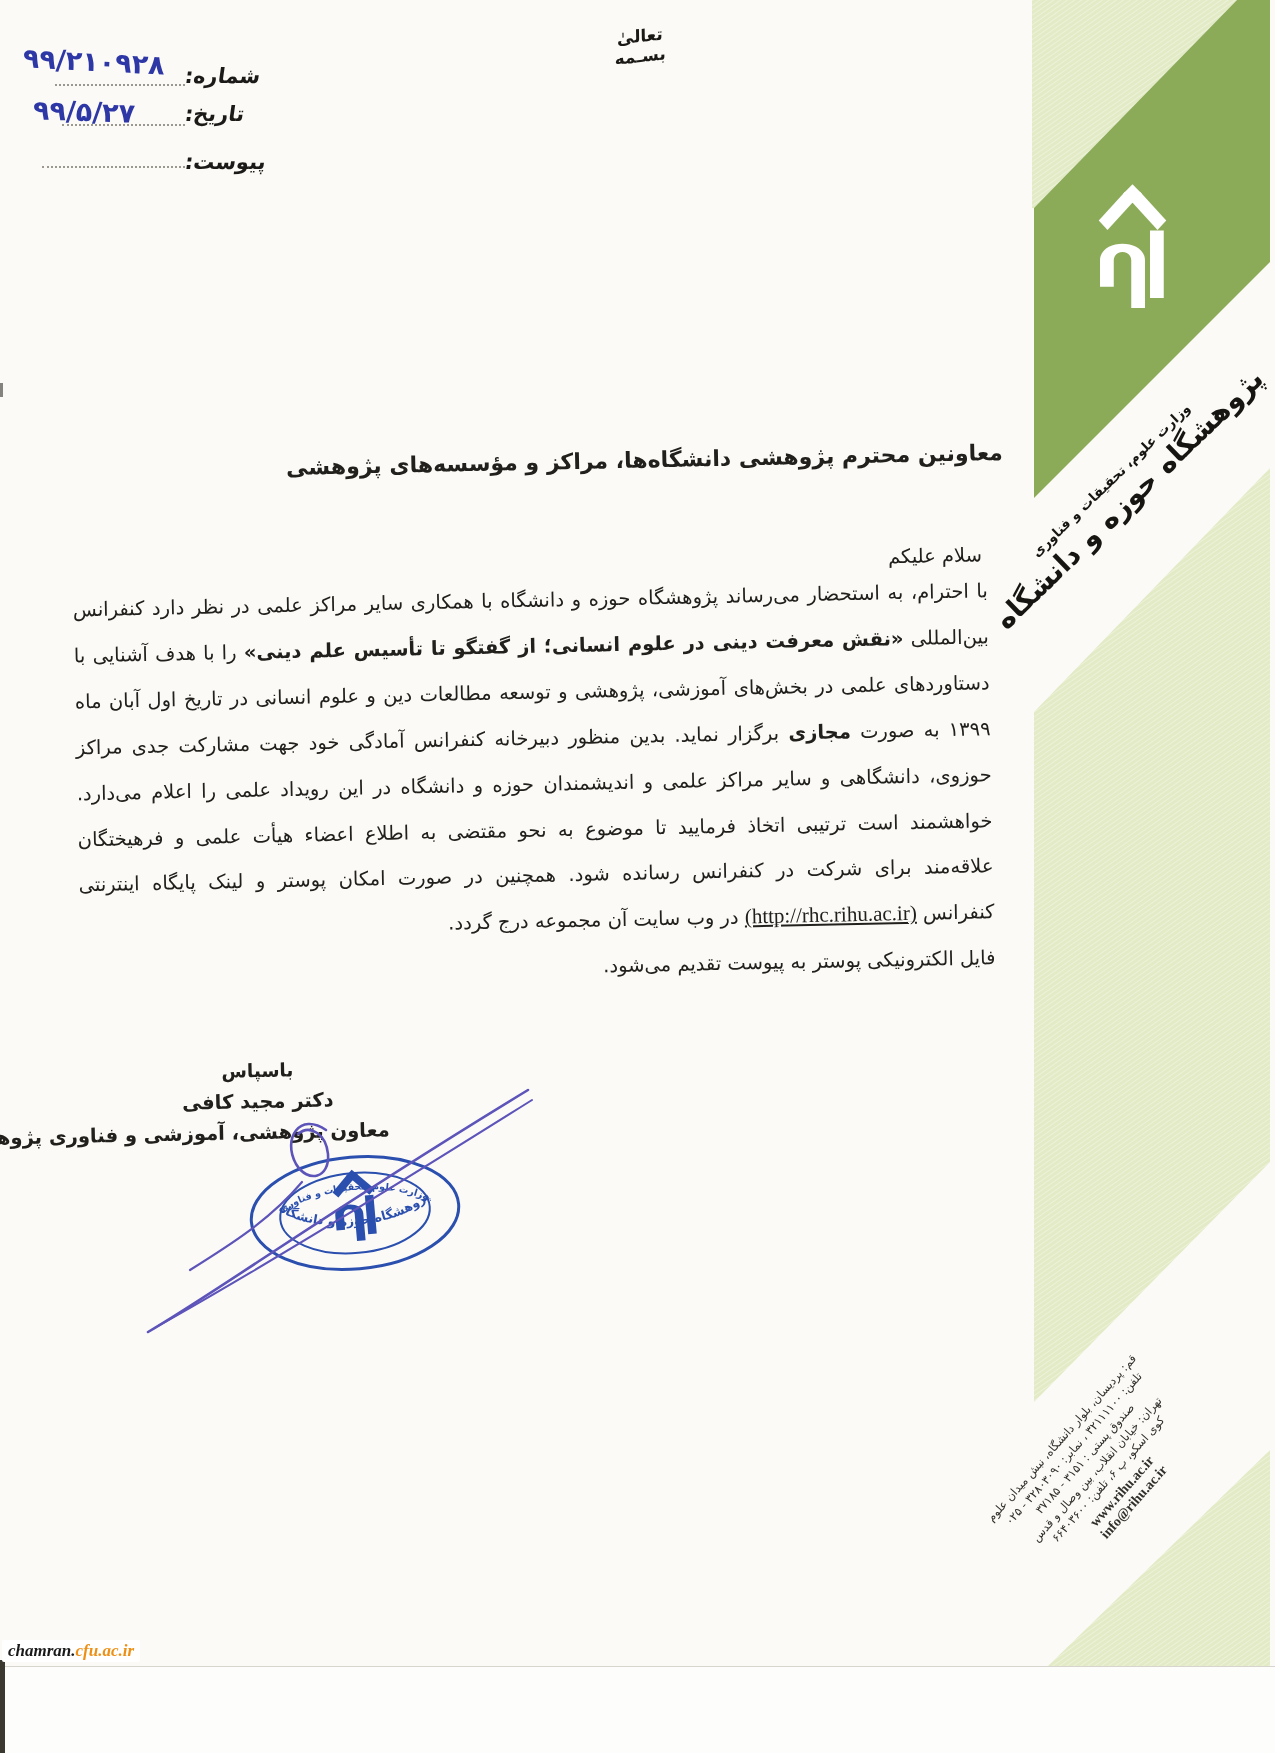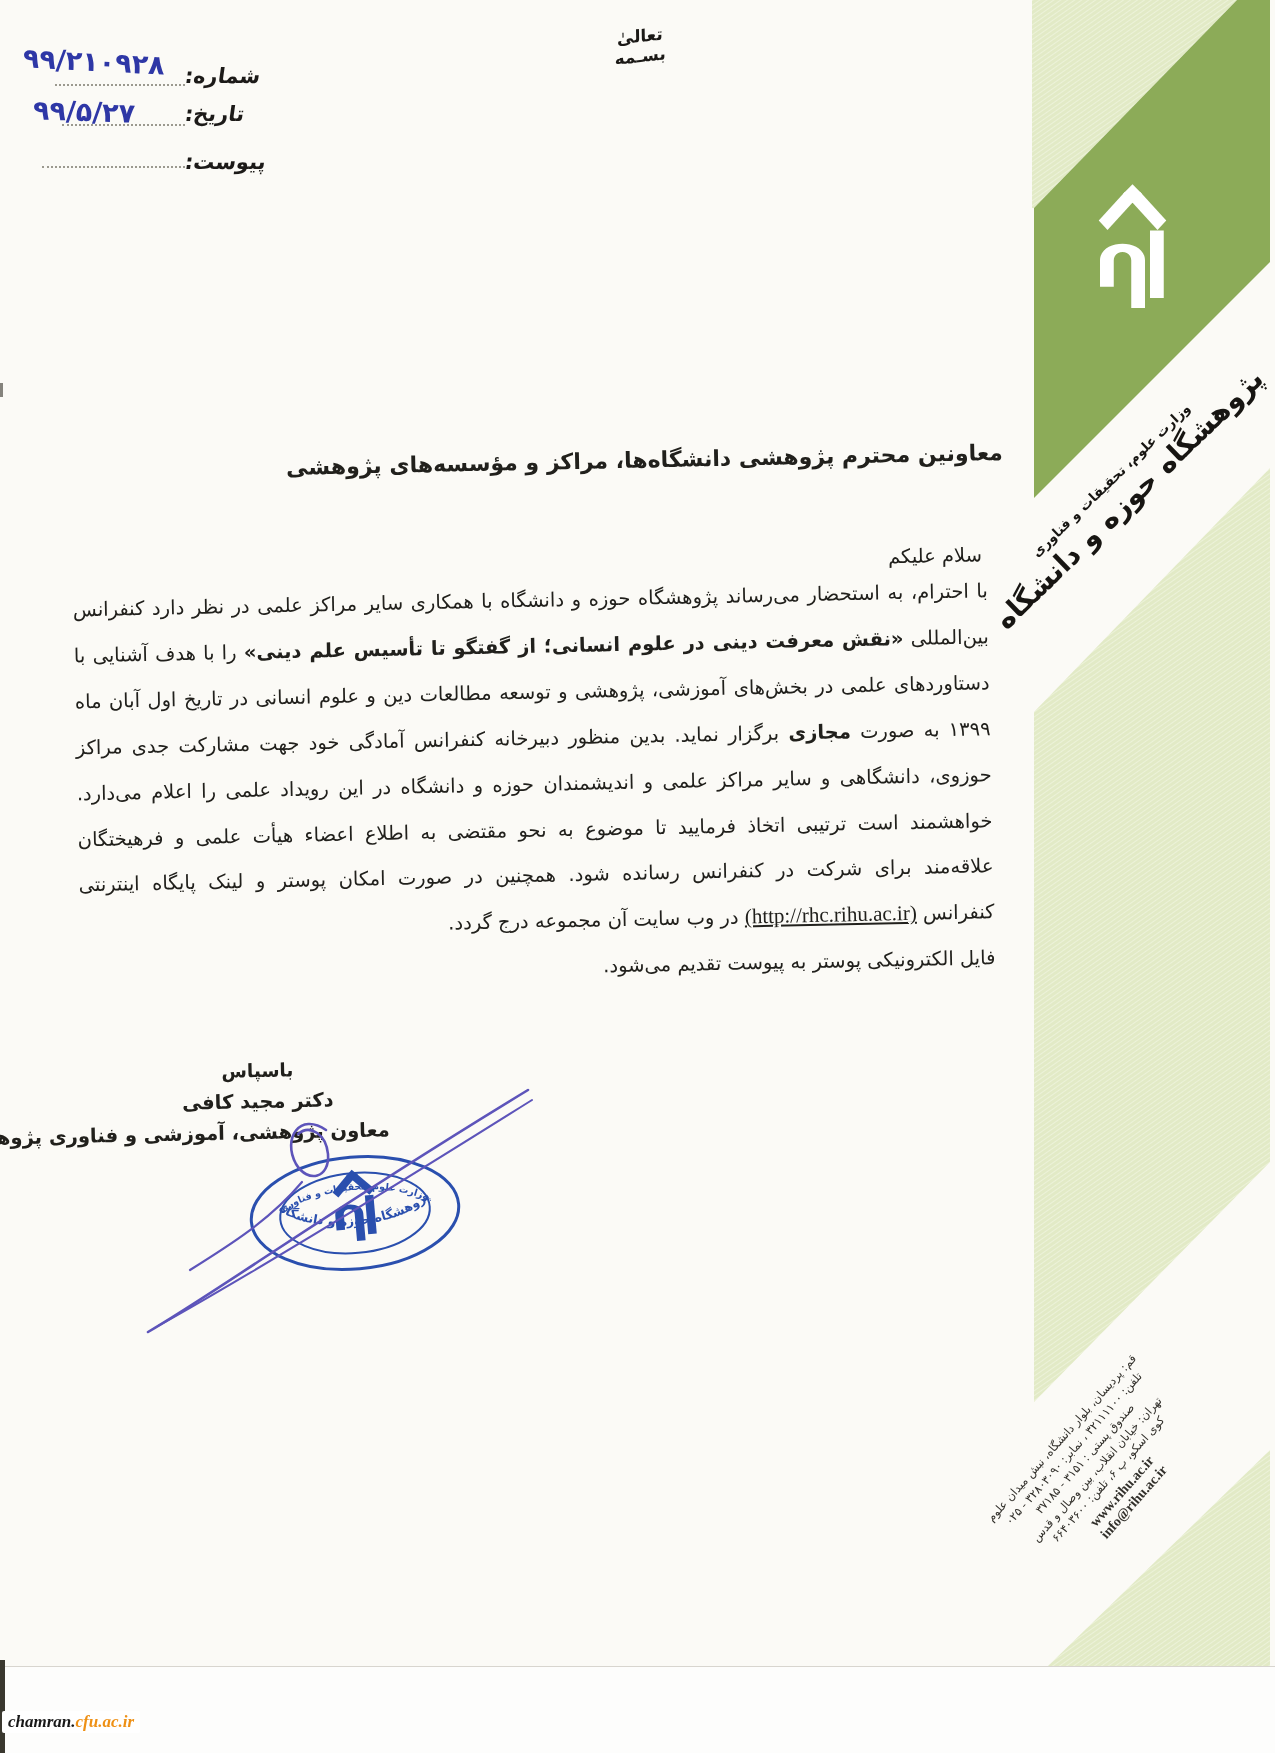--- a/index.html
+++ b/index.html
@@ -53,21 +53,21 @@
   
   .sig-block{position:absolute;left:127px;top:1056px;width:262px;text-align:center;
         direction:rtl;color:#21201c;transform:rotate(-1.2deg);}
   .sig-block .closing{font-size:18.5px;font-weight:bold;line-height:30px;}
   .sig-block .name{font-size:19.5px;font-weight:bold;line-height:31px;}
   .sig-block .title{font-size:19.5px;font-weight:bold;line-height:32px;white-space:nowrap;}
   .stamp-svg{position:absolute;left:237px;top:1140px;}
   .sign-svg{position:absolute;left:130px;top:1060px;}
 
   
-  .watermark{position:absolute;left:2px;top:1711px;background:#ffffff;padding:1px 6px;
+  .watermark{position:absolute;left:2px;top:1640px;background:#ffffff;padding:1px 6px;
         font-family:"Liberation Serif",serif;font-style:italic;font-weight:bold;
         font-size:17px;border-radius:2px;white-space:nowrap;}
   .wm-dark{color:#191919;}
   .wm-orange{color:#ee9015;}
 </style>
 </head>
 <body>
 
 <div class="page">
   <div class="paper"></div>

